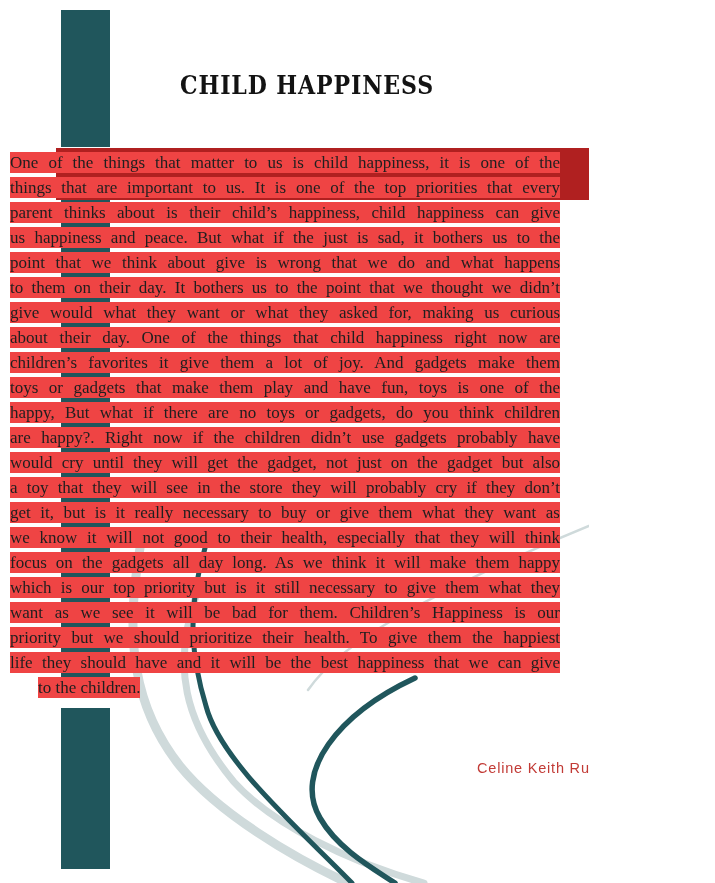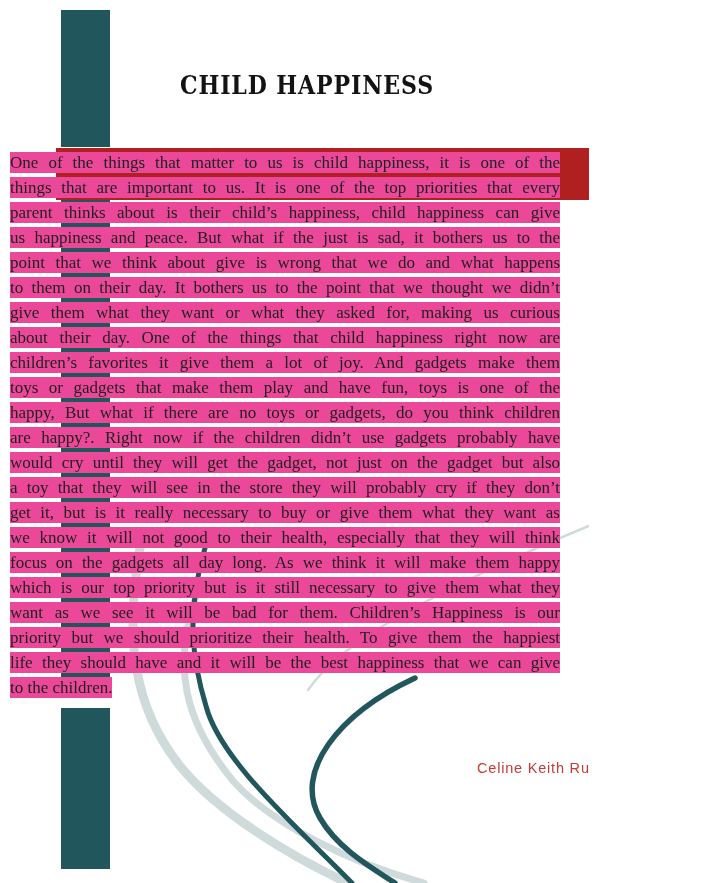--- a/index.html
+++ b/index.html
@@ -60,23 +60,23 @@
   }
   .para-line {
     height: 25px;
     line-height: 25px;
     font-size: 17px;
     text-align: justify;
     text-align-last: justify;
     overflow: hidden;
     white-space: normal;
   }
-  .para-line:last-child { text-align-last: left; }
+  .para-line:last-child { text-align-last: left; margin-left: 28px; }
   .para-line > span {
-    background: #ec4899;
+    background: #ef4444;
     padding: 1px 0;
   }
 
   
   #author {
     position: absolute;
     left: 477px;
     top: 760px;
     z-index: 3;
     font-family: "Liberation Sans", sans-serif;
@@ -109,21 +109,21 @@
 
   <div id="title">CHILD HAPPINESS</div>
 
   <div id="paragraph">
     <div class="para-line"><span>One of the things that matter to us is child happiness, it is one of the</span></div>
     <div class="para-line"><span>things that are important to us. It is one of the top priorities that every</span></div>
     <div class="para-line"><span>parent thinks about is their child’s happiness, child happiness can give</span></div>
     <div class="para-line"><span>us happiness and peace. But what if the just is sad, it bothers us to the</span></div>
     <div class="para-line"><span>point that we think about give is wrong that we do and what happens</span></div>
     <div class="para-line"><span>to them on their day. It bothers us to the point that we thought we didn’t</span></div>
-    <div class="para-line"><span>give them what they want or what they asked for, making us curious</span></div>
+    <div class="para-line"><span>give would what they want or what they asked for, making us curious</span></div>
     <div class="para-line"><span>about their day. One of the things that child happiness right now are</span></div>
     <div class="para-line"><span>children’s favorites it give them a lot of joy. And gadgets make them</span></div>
     <div class="para-line"><span>toys or gadgets that make them play and have fun, toys is one of the</span></div>
     <div class="para-line"><span>happy, But what if there are no toys or gadgets, do you think children</span></div>
     <div class="para-line"><span>are happy?. Right now if the children didn’t use gadgets probably have</span></div>
     <div class="para-line"><span>would cry until they will get the gadget, not just on the gadget but also</span></div>
     <div class="para-line"><span>a toy that they will see in the store they will probably cry if they don’t</span></div>
     <div class="para-line"><span>get it, but is it really necessary to buy or give them what they want as</span></div>
     <div class="para-line"><span>we know it will not good to their health, especially that they will think</span></div>
     <div class="para-line"><span>focus on the gadgets all day long. As we think it will make them happy</span></div>

